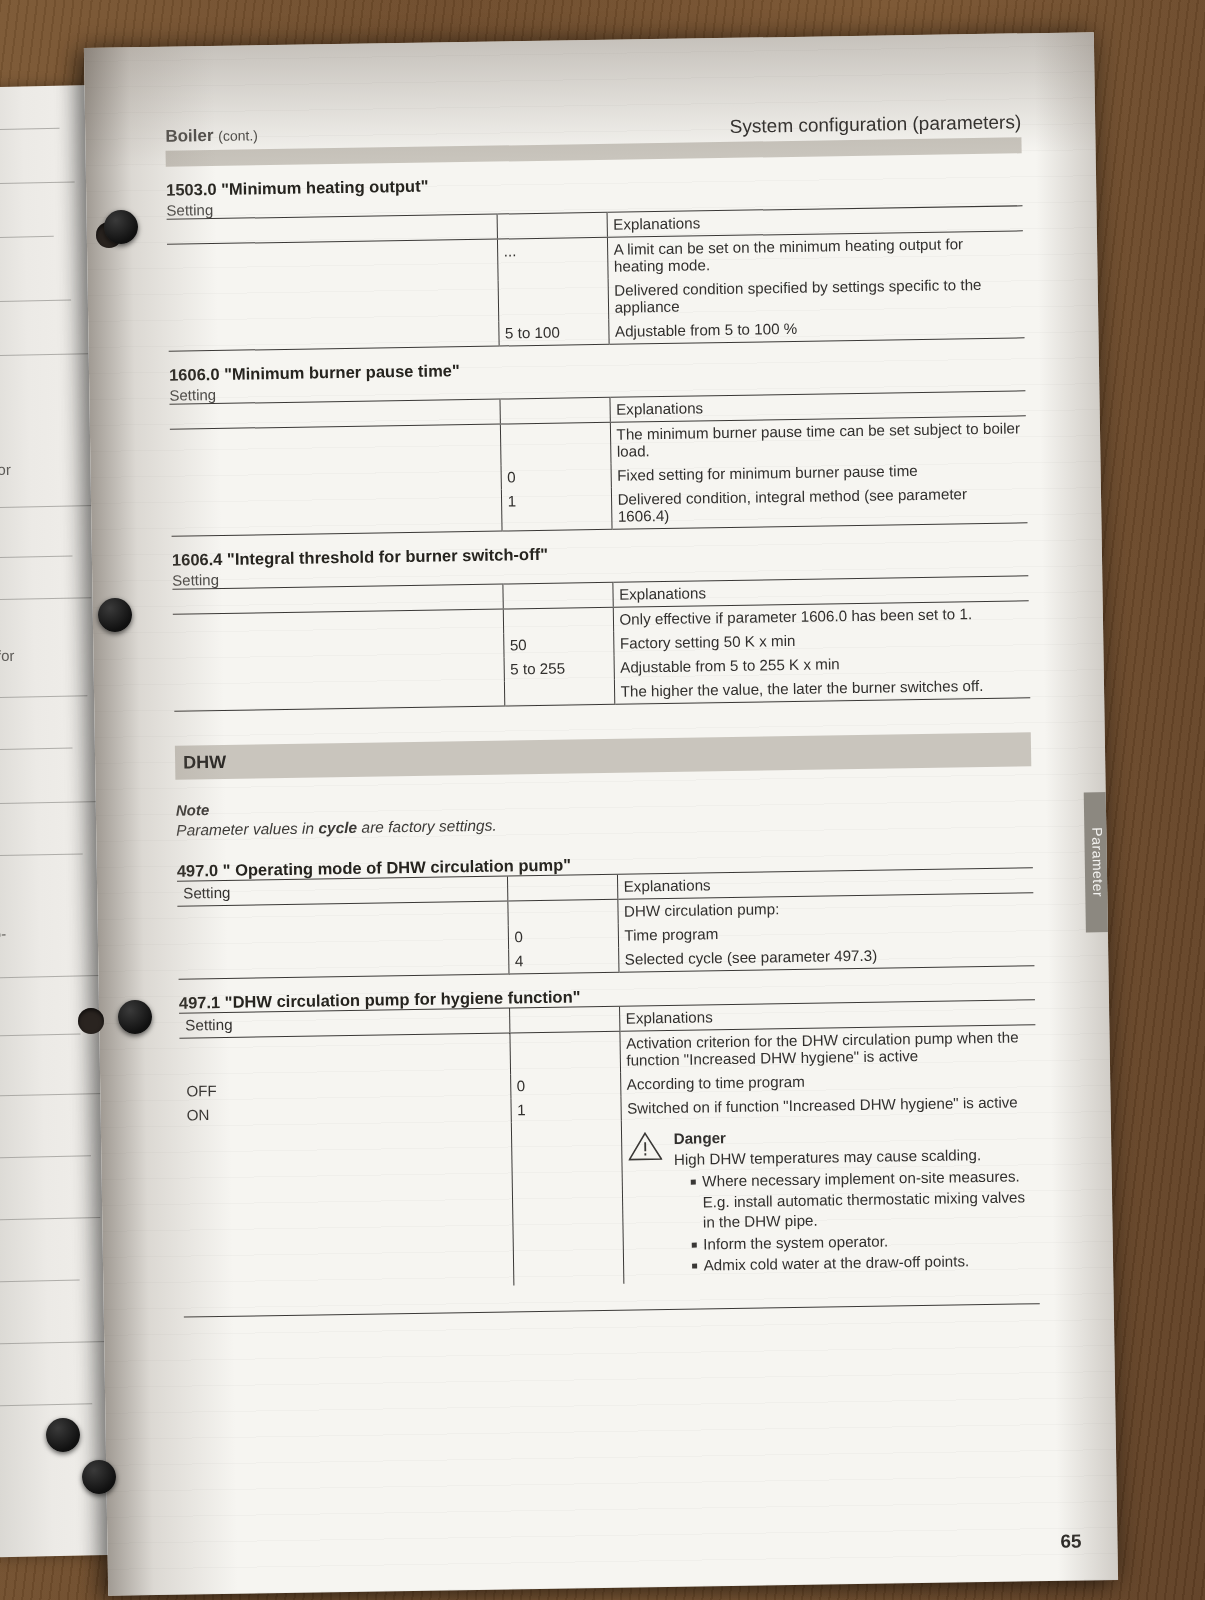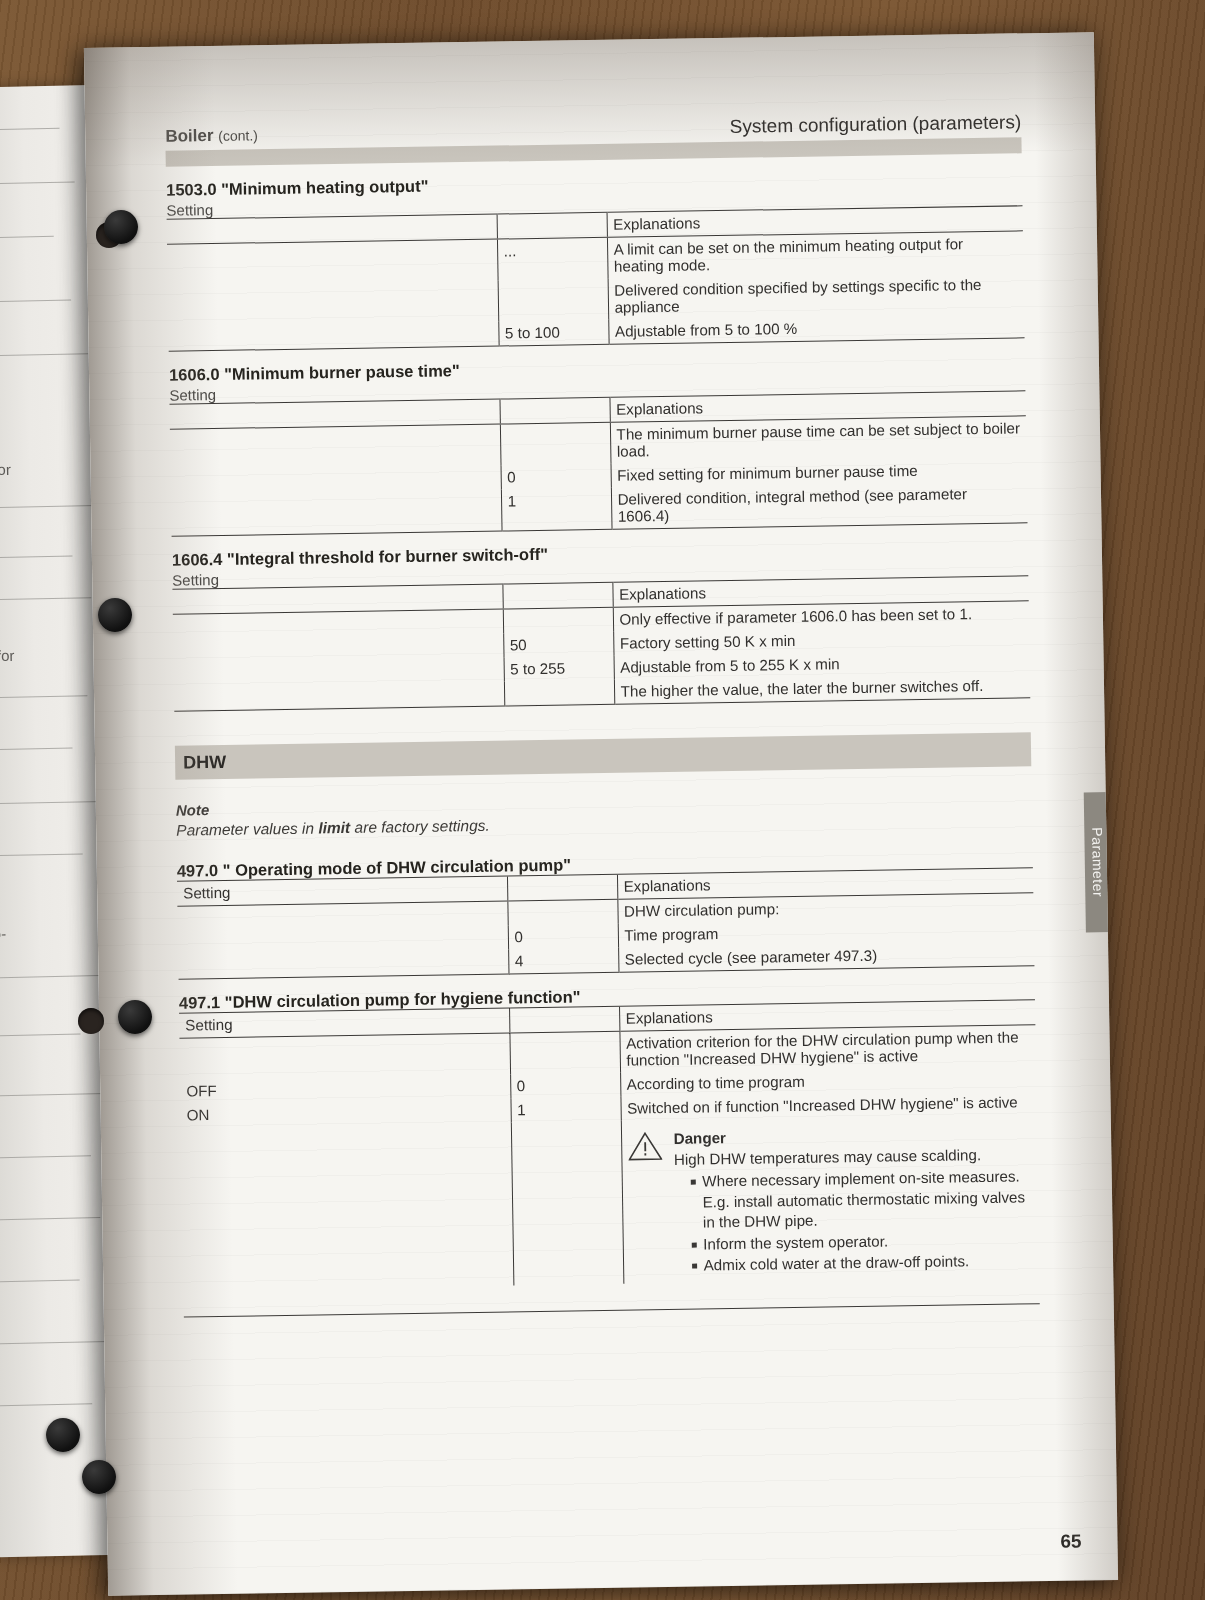--- a/index.html
+++ b/index.html
@@ -439,21 +439,21 @@
         </tr>
       </tbody>
     </table>
 
     <div class="band">
       <span>DHW</span>
     </div>
 
     <div class="note-title">Note</div>
     <div class="note-body">
-      <span>Parameter values in </span><b>limit</b><span> are factory settings.</span>
+      <span>Parameter values in </span><b>cycle</b><span> are factory settings.</span>
     </div>
 
     <div class="param-title" style="margin-top:22px;">497.0 " Operating mode of DHW circulation pump"</div>
     <table class="ptable">
       <colgroup>
           <col class="col-set">
           <col class="col-val">
           <col class="col-exp">
         </colgroup>
       <tbody>

